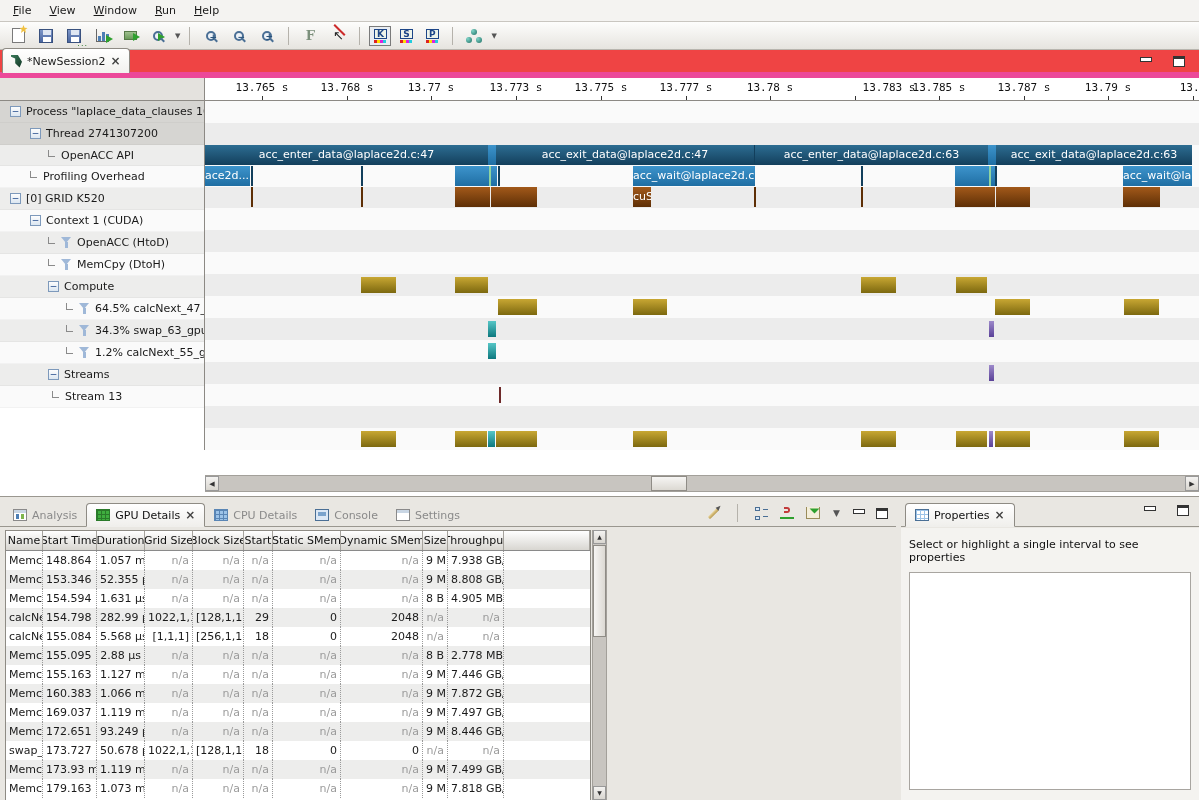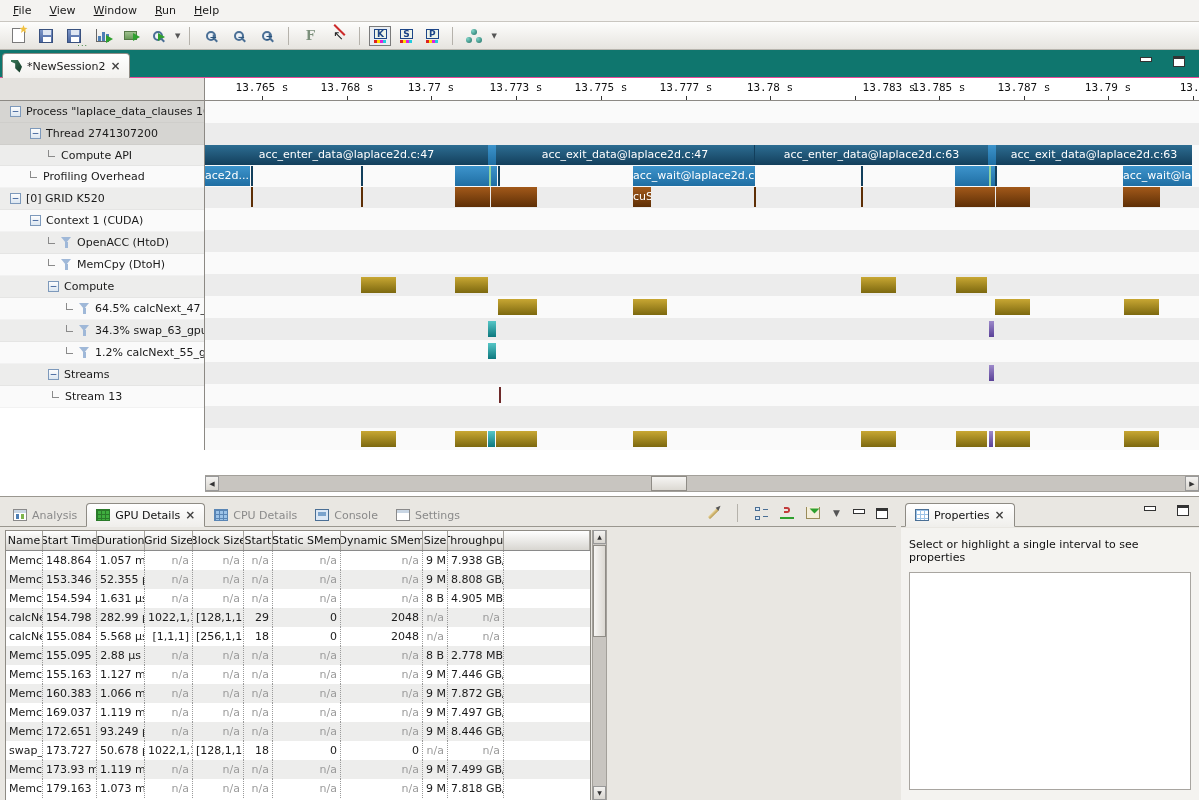--- a/index.html
+++ b/index.html
@@ -38,21 +38,21 @@
   .resetarrow .slash { position:absolute; left:-1px; top:1px; width:15px; height:2px; background:#cc2a2a; transform:rotate(45deg); }
   .kspbtn { width:22px; height:20px; border:1px solid transparent; display:flex; flex-direction:column; align-items:center; justify-content:center; }
   .kspbtn.pressed { border:1px solid #7a7a7a; background:#e9edf2; }
   .ksp-letter { font-size:9px; font-weight:bold; color:#1c4587; border:1px solid #1c4587; line-height:8px; padding:0 2px; background:#eef4ea; }
   .ksp-strip { display:flex; margin-top:1px; }
   .ksp-strip i { width:3px; height:3px; display:block; }
   .nodeico { width:16px; height:14px; position:relative; }
   .nodeico i { position:absolute; width:6px; height:6px; border-radius:50%; background:radial-gradient(circle at 30% 30%, #7fd4c8, #1e6f63); }
 
   
-  #tabbar { height:28px; background:#0f766e; border-bottom:1px solid #ec4899;
+  #tabbar { height:28px; background:#ef4444; border-bottom:6px solid #ec4899;
     display:flex; align-items:flex-end; padding-left:2px; position:relative; }
   .etab { height:25px; background:linear-gradient(#ffffff,#f2f1ee); border:1px solid #8e8b84; border-bottom:none;
     border-radius:4px 4px 0 0; display:flex; align-items:center; padding:0 8px; gap:5px; margin-bottom:-1px; z-index:2; }
   .sess-ico { width:11px; height:13px; background:linear-gradient(135deg,#3a7a5a,#123524); clip-path:polygon(0 0,60% 0,100% 55%,78% 100%,38% 68%,38% 30%,0 18%); }
   .closex { font-weight:bold; color:#444; font-size:12px; cursor:pointer; }
   .minmax { position:absolute; right:14px; top:6px; display:flex; gap:22px; }
   .ic-min { width:12px; height:10px; position:relative; }
   .ic-min:after { content:""; position:absolute; top:1px; left:1px; width:10px; height:3px; border:1px solid #333; background:#fff; }
   .ic-max { width:12px; height:11px; border:1px solid #333; border-top:3px solid #333; background:#fff; }
 
@@ -296,21 +296,21 @@
         <div class="tree-row" style="height: 22px; background: rgb(214, 213, 210); padding-left: 10px;">
           <span class="minusbox">−</span>
           <span>Process "laplace_data_clauses 10...</span>
         </div>
         <div class="tree-row" style="height: 22px; background: rgb(214, 213, 210); padding-left: 30px;">
           <span class="minusbox">−</span>
           <span>Thread 2741307200</span>
         </div>
         <div class="tree-row" style="height: 21px; background: rgb(237, 237, 236); padding-left: 48px;">
           <span class="elbow"></span>
-          <span>Compute API</span>
+          <span>OpenACC API</span>
         </div>
         <div class="tree-row" style="height: 22px; background: rgb(250, 250, 250); padding-left: 30px;">
           <span class="elbow"></span>
           <span>Profiling Overhead</span>
         </div>
         <div class="tree-row" style="height: 22px; background: rgb(237, 237, 236); padding-left: 10px;">
           <span class="minusbox">−</span>
           <span>[0] GRID K520</span>
         </div>
         <div class="tree-row" style="height: 22px; background: rgb(250, 250, 250); padding-left: 30px;">

